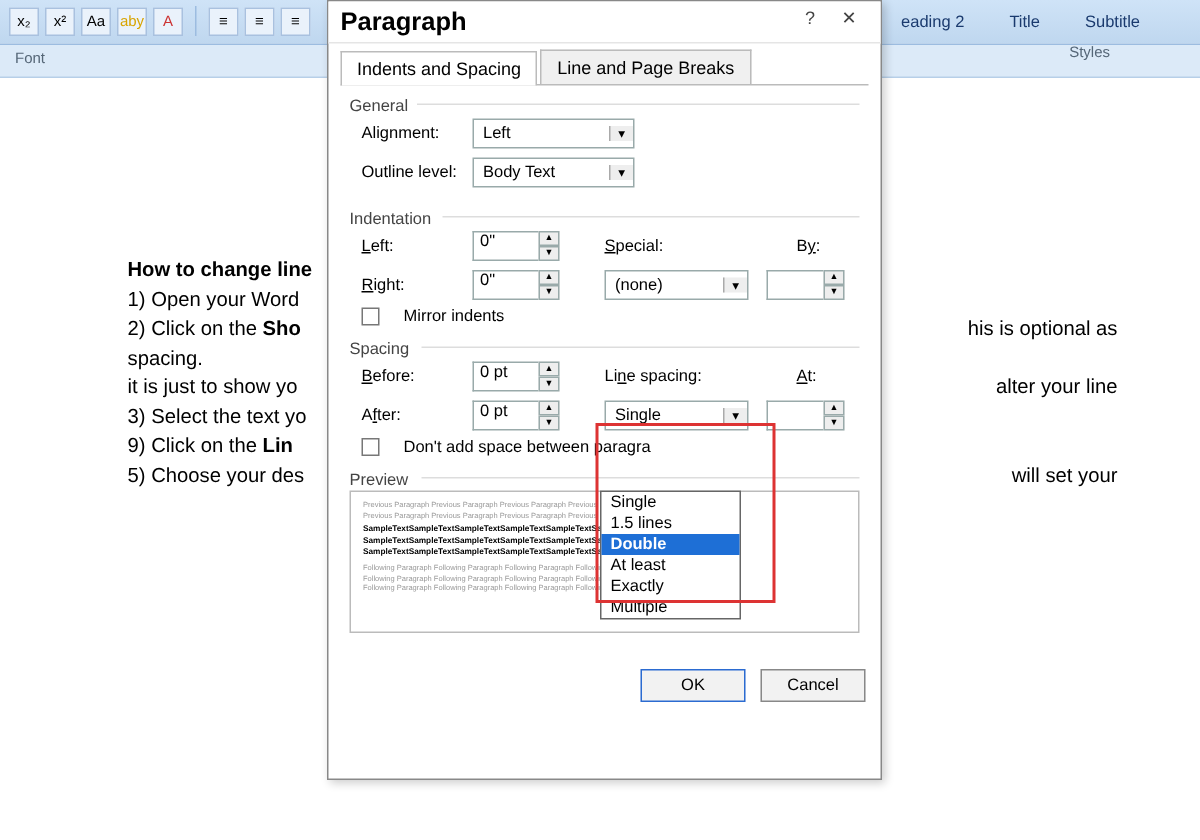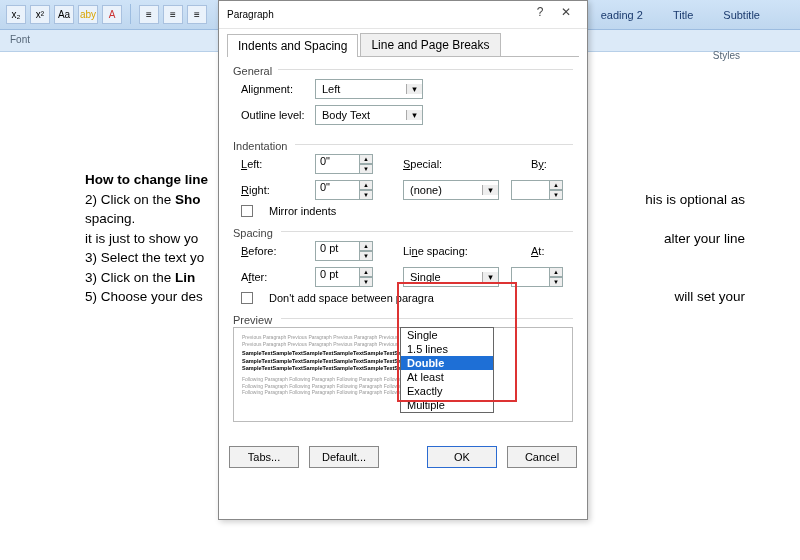--- a/index.html
+++ b/index.html
@@ -7,32 +7,32 @@
 
   
   .ribbon { position: absolute; top: 0; left: 0; right: 0; height: 30px;
     background: linear-gradient(#cfe3f7, #bfd7ef); border-bottom: 1px solid #9cbce0; }
   .ribbon .tb-left { position: absolute; left: 6px; top: 4px; display: flex; gap: 4px; align-items: center; }
   .ribbon .tb-btn { width: 20px; height: 19px; border: 1px solid #a9c1df; background: #eaf2fb; display: flex; align-items: center; justify-content: center; font-size: 10px; }
   .ribbon .styles-grp { position: absolute; right: 20px; top: 0; height: 30px; display: flex; align-items: center; gap: 30px; font-size: 11px; color: #1a3a6e; padding: 0 20px; }
   .sub-band { position: absolute; top: 30px; left: 0; right: 0; height: 22px;
     background: #dceaf8; border-bottom: 1px solid #b7cfe8; font-size: 10px; color: #567; }
   .sub-band span.font { position: absolute; left: 10px; top: 4px; }
-  .sub-band span.styles { position: absolute; right: 60px; top: 20px; }
+  .sub-band span.styles { position: absolute; right: 60px; top: 0; }
 
   
   .doc { position: absolute; top: 170px; left: 85px; width: 660px; font-family: "Times New Roman", serif;
     font-size: 13.5px; line-height: 1.45; color: #000; }
   .doc b { font-weight: 700; }
 
   
   .dialog { position: absolute; left: 218px; top: 0; width: 370px; height: 520px;
     background: #fff; border: 1px solid #888; box-shadow: 2px 2px 6px rgba(0,0,0,0.2); }
   .titlebar { height: 28px; background: #fff; display: flex; align-items: center; padding: 0 8px; border-bottom: 1px solid #e5e5e5; }
-  .titlebar .title { flex: 1; font-size: 10px; }
+  .titlebar .title { flex: 1; font-size: 17px; font-weight: bold; }
   .titlebar .tbtn { width: 26px; height: 20px; text-align: center; font-size: 12px; color: #444; cursor: default; }
   .tabs { display: flex; padding: 4px 8px 0 8px; font-size: 12px; }
   .tab { padding: 4px 10px; border: 1px solid #bbb; border-bottom: none; background: #f0f0f0; margin-right: 2px; }
   .tab.active { background: #fff; position: relative; top: 1px; }
   .tab-body { border-top: 1px solid #bbb; margin: 0 8px; padding: 8px 6px 6px 6px; }
 
   fieldset { border: 0; margin-bottom: 10px; }
   fieldset > legend { font-size: 11px; color: #444; padding-bottom: 4px; }
   fieldset .rule { border-bottom: 1px solid #ddd; margin-left: 45px; margin-top: -12px; margin-bottom: 8px; }
 
@@ -93,31 +93,32 @@
     <span>Subtitle</span>
   </div>
 </div>
 <div class="sub-band">
   <span class="font">Font</span>
   <span class="styles">Styles</span>
 </div>
 
 <div class="doc">
   <div><b>How to change line</b></div>
+  <div>1) Open your Word</div>
   <div style="display:flex;justify-content:space-between">
     <span><span>2) Click on the </span><b>Sho</b></span>
     <span>his is optional as</span>
   </div>
   <div>spacing.</div>
   <div style="display:flex;justify-content:space-between">
     <span>it is just to show yo</span>
     <span>alter your line</span>
   </div>
   <div>3) Select the text yo</div>
-  <div><span>3) Click on the </span><b>Lin</b></div>
+  <div><span>9) Click on the </span><b>Lin</b></div>
   <div style="display:flex;justify-content:space-between">
     <span>5) Choose your des</span>
     <span>will set your</span>
   </div>
 </div>
 
 <div class="dialog">
   <div class="titlebar">
     <span class="title">Paragraph</span>
     <span class="tbtn">?</span>
@@ -250,24 +251,20 @@
         <div style="font-size:5px;color:#999;line-height:1.3">
           <div>Following Paragraph Following Paragraph Following Paragraph Following</div>
           <div>Following Paragraph Following Paragraph Following Paragraph Following</div>
           <div>Following Paragraph Following Paragraph Following Paragraph Following</div>
         </div>
       </div>
     </fieldset>
   </div>
 
   <div class="btn-row">
-    <div class="left">
-      <span class="btn">Tabs...</span>
-      <span class="btn">Default...</span>
-    </div>
     <span class="btn ok">OK</span>
     <span class="btn">Cancel</span>
   </div>
 
   <div class="dd-open" id="ls-dd" style="left:181px; top:326px; width:94px">
       <div class="opt">Single</div>
       <div class="opt">1.5 lines</div>
       <div class="opt hl">Double</div>
       <div class="opt">At least</div>
       <div class="opt">Exactly</div>

